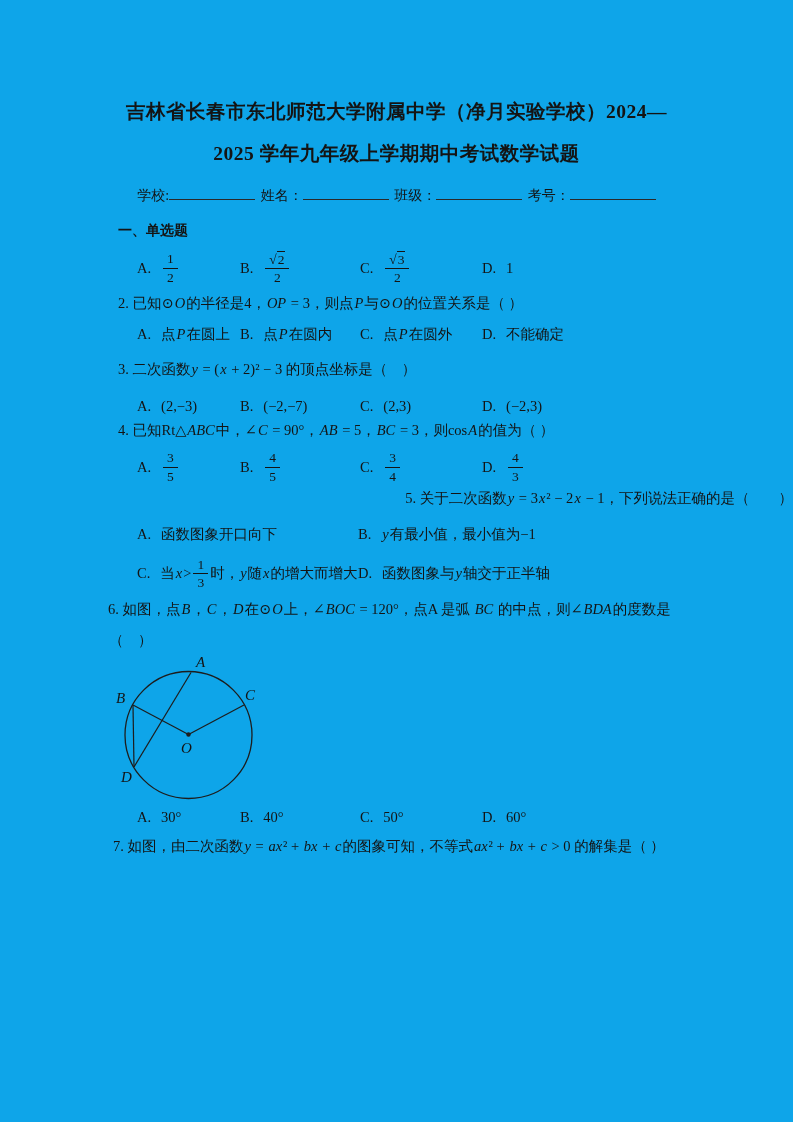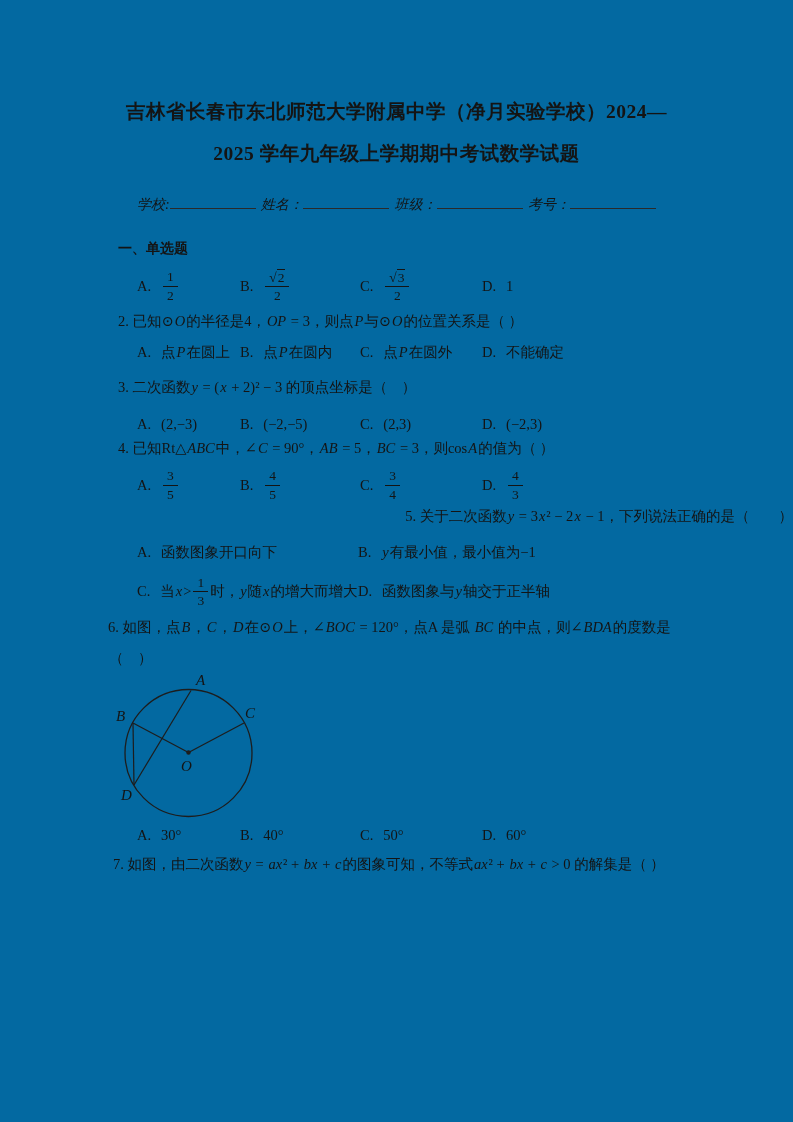--- a/index.html
+++ b/index.html
@@ -2,33 +2,33 @@
 <html><head>
 <meta charset="utf-8">
 <style>
   html,body{margin:0;padding:0;background:#ffffff;}
   body{
     width:793px;height:1122px;overflow:hidden;
     color:#141414;
     font-family:"Liberation Serif","DejaVu Serif",serif;
     font-size:14.5px;
   }
-  .page{position:relative;width:793px;height:1122px;background:#0369a1;}
+  .page{position:relative;width:793px;height:1122px;background:#0ea5e9;}
 
   
   .title-line{
     text-align:center;font-weight:700;font-size:19.5px;line-height:28px;
     letter-spacing:0.5px;
   }
   #title-line-1{padding-top:98px;}
   #title-line-2{margin-top:14px;}
 
   
   .info-line{margin-top:18px;text-align:center;font-size:14px;white-space:nowrap;}
-  .info-group{display:inline-block;margin:9px 1px;font-style:italic;}
+  .info-group{display:inline-block;margin:0 1px;}
   .blank-line{
     display:inline-block;width:86px;height:13px;
     border-bottom:1px solid #2a2a2a;vertical-align:baseline;
   }
 
   
   .content{margin-left:118px;margin-top:16px;}
   .section-heading{font-weight:700;font-size:14px;line-height:20px;}
 
   .question{position:relative;}
@@ -167,21 +167,21 @@
         </div>
         <div class="question q3">
           <div class="stem"><span class="t">3. 二次函数</span><span class="m">y</span><span class="t"> = (</span><span class="m">x</span><span class="t"> + 2)² − 3 的顶点坐标是（　）</span></div>
           <div class="options row4">
             <span class="option col0">
               <span class="olabel">A.</span>
               <span class="t">(2,−3)</span>
             </span>
             <span class="option col1">
               <span class="olabel">B.</span>
-              <span class="t">(−2,−5)</span>
+              <span class="t">(−2,−7)</span>
             </span>
             <span class="option col2">
               <span class="olabel">C.</span>
               <span class="t">(2,3)</span>
             </span>
             <span class="option col3">
               <span class="olabel">D.</span>
               <span class="t">(−2,3)</span>
             </span>
           </div>

